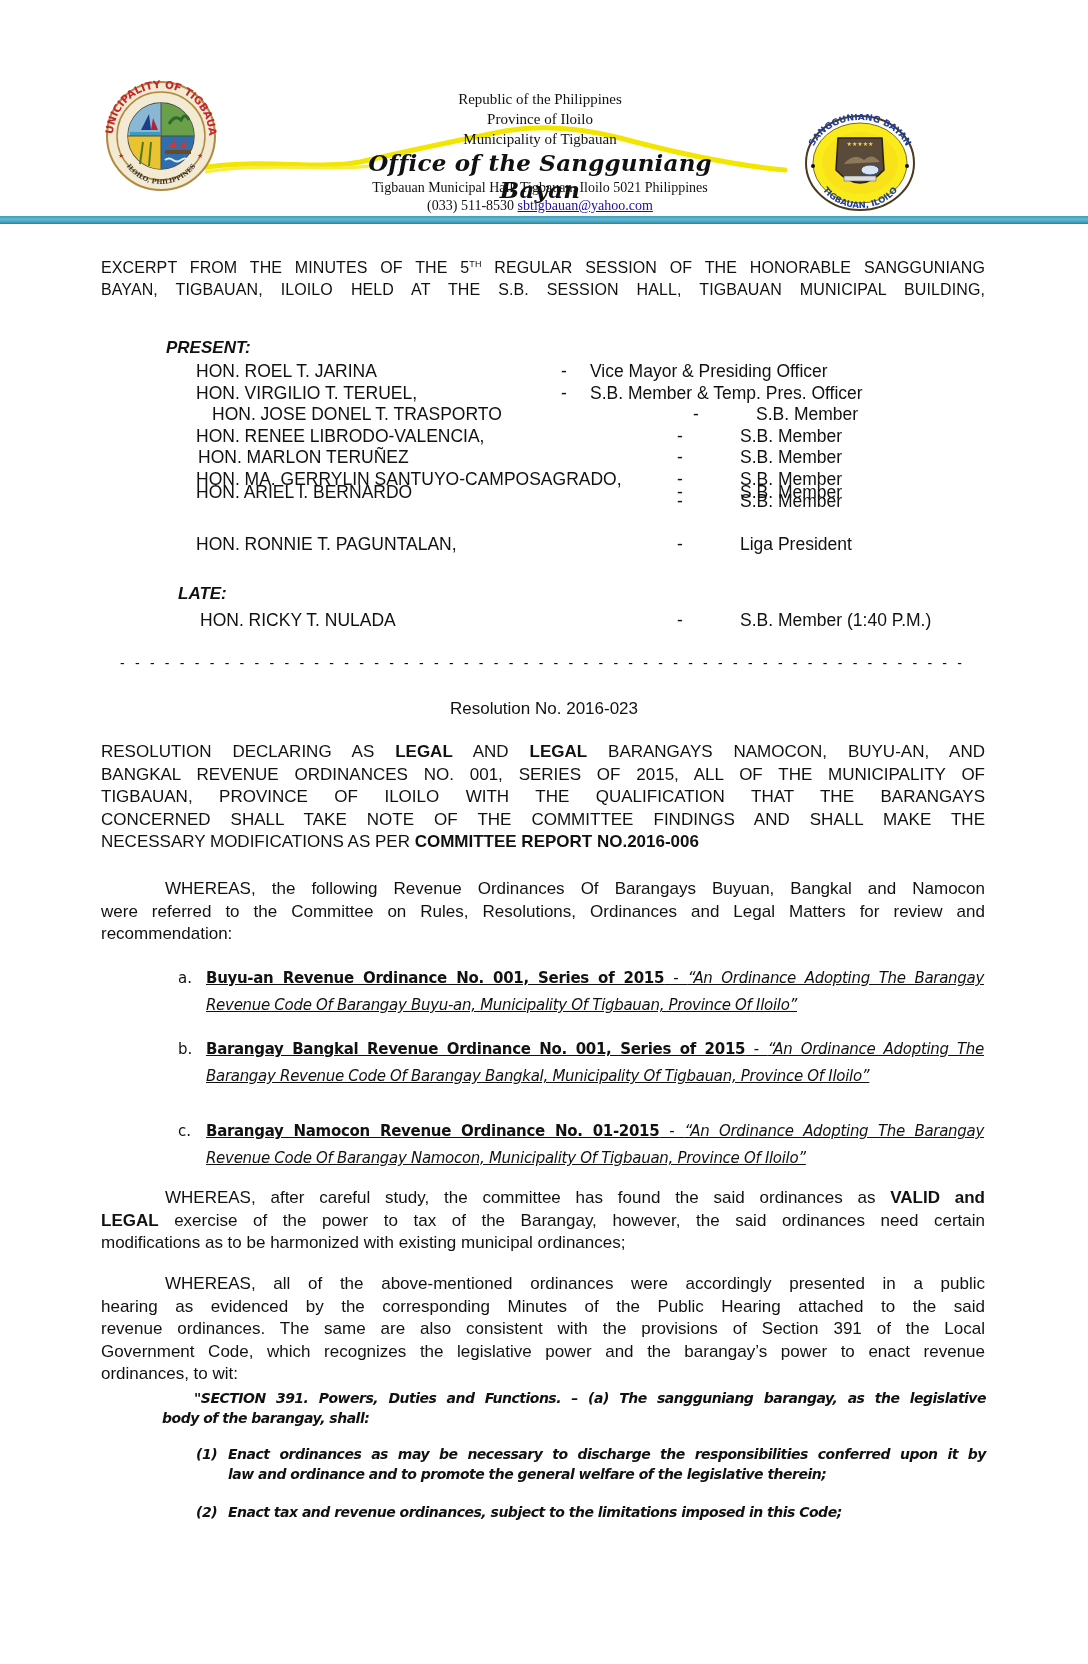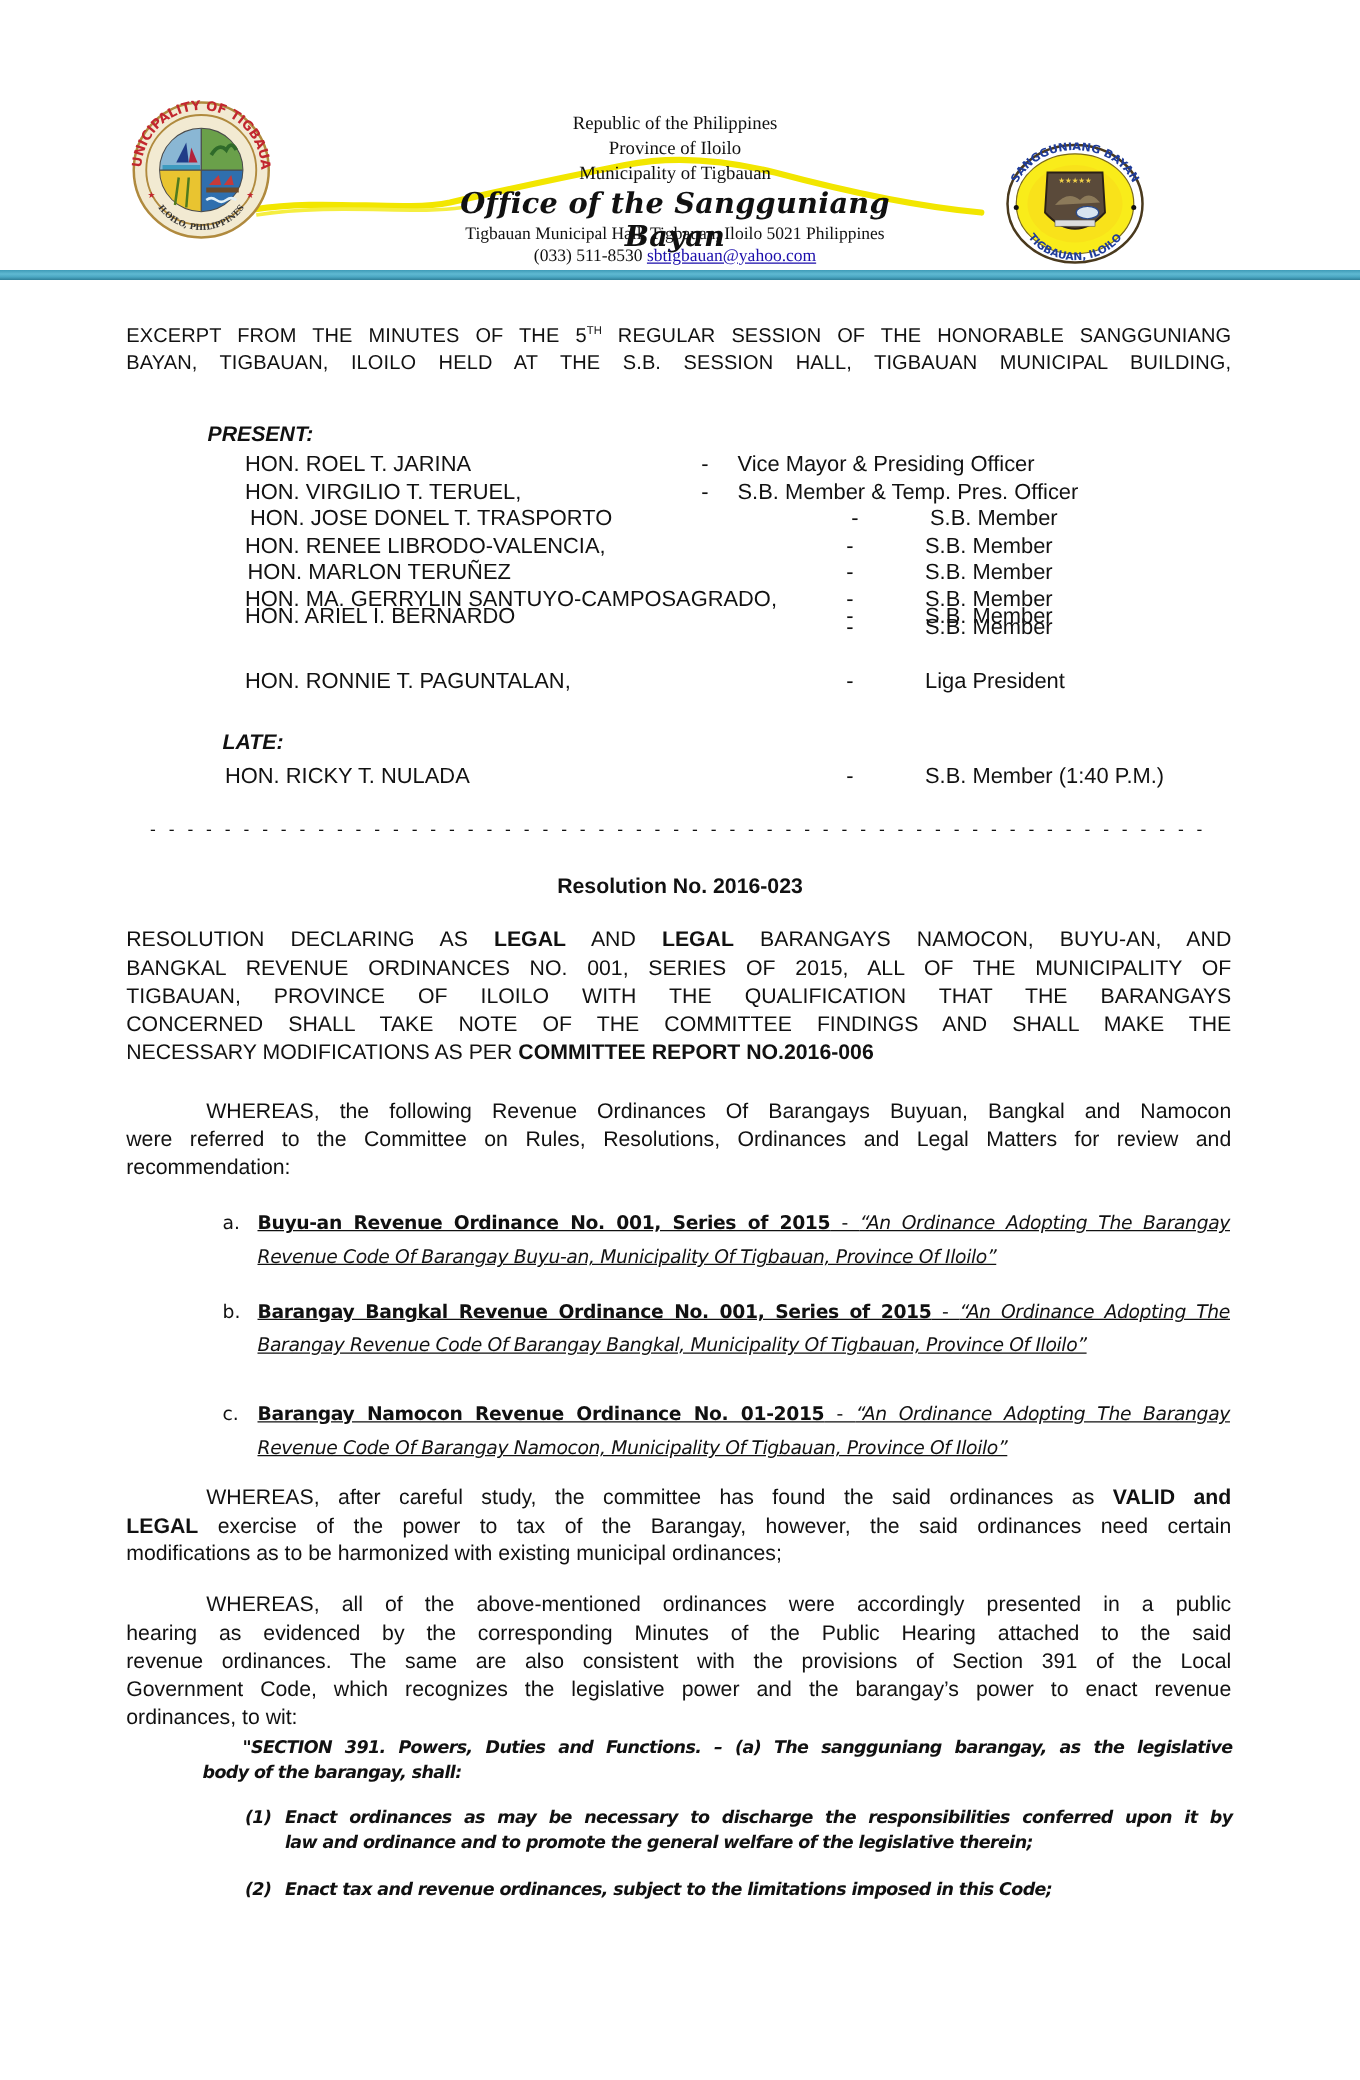--- a/index.html
+++ b/index.html
@@ -19,21 +19,21 @@
   .caps-para .line { display: block; text-align: justify; text-align-last: justify; }
   .caps-para .line.last { text-align-last: left; }
   sup { font-size: 9px; margin-top: 10px; }
 
   .att-label { font-size: 17px; font-weight: bold; font-style: italic; }
   .att-row { font-size: 17.5px; line-height: 22px; height: 22px; width: 900px; }
   .att-row span { position: absolute; top: 0; white-space: nowrap; }
 
   .dashes { font-size: 14px; left: 120px; width: 850px; letter-spacing: 3.2px; white-space: nowrap; overflow: hidden; top: 655px; }
 
-  .res-title { font-size: 17px; font-weight: bold; left: 0; width: 1088px; text-align: center; top: 699px; }
+  .res-title { font-size: 17px; font-weight: normal; left: 0; width: 1088px; text-align: center; top: 699px; }
 
   .body-para { font-size: 17px; line-height: 22.5px; left: 101px; width: 884px; }
   .body-para .line { display: block; text-align: justify; text-align-last: justify; white-space: nowrap; }
   .body-para .line.last { text-align-last: left; }
   .body-para .line.indent { padding-left: 64px; }
 
   .ord-item { left: 178px; width: 810px; font-family: "DejaVu Sans", sans-serif; font-size: 15px; line-height: 27px; }
   .ord-item .lbl { position: absolute; left: 0; top: 0; }
   .ord-item .txt { position: absolute; left: 28px; width: 778px; text-decoration: underline; }
   .ord-item .line { display: block; white-space: nowrap; text-align: justify; text-align-last: justify; }
@@ -129,21 +129,21 @@
       <div class="abs sans att-row" style="left: 0px; top: 360px;">
         <span style="left:196px">HON.  ROEL T. JARINA</span>
         <span style="left:561px">-</span>
         <span style="left:590px">Vice Mayor &amp; Presiding Officer</span>
       </div>
       <div class="abs sans att-row" style="left: 0px; top: 381.6px;">
         <span style="left:196px">HON. VIRGILIO T. TERUEL,</span>
         <span style="left:561px">-</span>
         <span style="left:590px">S.B. Member &amp; Temp. Pres. Officer</span>
       </div>
-      <div class="abs sans att-row" style="left: 4px; top: 403.2px;">
+      <div class="abs sans att-row" style="left: 16px; top: 403.2px;">
         <span style="left:196px">HON. JOSE DONEL T. TRASPORTO</span>
         <span style="left:677px">-</span>
         <span style="left:740px">S.B. Member</span>
       </div>
       <div class="abs sans att-row" style="left: 0px; top: 424.8px;">
         <span style="left:196px">HON. RENEE LIBRODO-VALENCIA,</span>
         <span style="left:677px">-</span>
         <span style="left:740px">S.B. Member</span>
       </div>
       <div class="abs sans att-row" style="left: 0px; top: 446.4px;">
@@ -167,21 +167,21 @@
       </div>
       <div class="abs sans att-row" style="left: 0px; top: 532.8px;">
         <span style="left:196px">HON. RONNIE T. PAGUNTALAN,</span>
         <span style="left:677px">-</span>
         <span style="left:740px">Liga President</span>
       </div>
     </div>
   <div class="abs sans att-label" style="left:178px;top:584px;">LATE:</div>
   <div id="late-rows">
       <div class="abs sans att-row" style="left: 0px; top: 609px;">
-        <span style="left:180px">HON. RICKY T. NULADA</span>
+        <span style="left:200px">HON. RICKY T. NULADA</span>
         <span style="left:677px">-</span>
         <span style="left:740px">S.B. Member (1:40 P.M.)</span>
       </div>
     </div>
 </div>
 
 <div class="abs sans dashes">- - - - - - - - - - - - - - - - - - - - - - - - - - - - - - - - - - - - - - - - - - - - - - - - - - - - - - - - - - - - - - - - - - - - - -</div>
 
 <div class="abs sans res-title">Resolution No. 2016-023</div>
 

